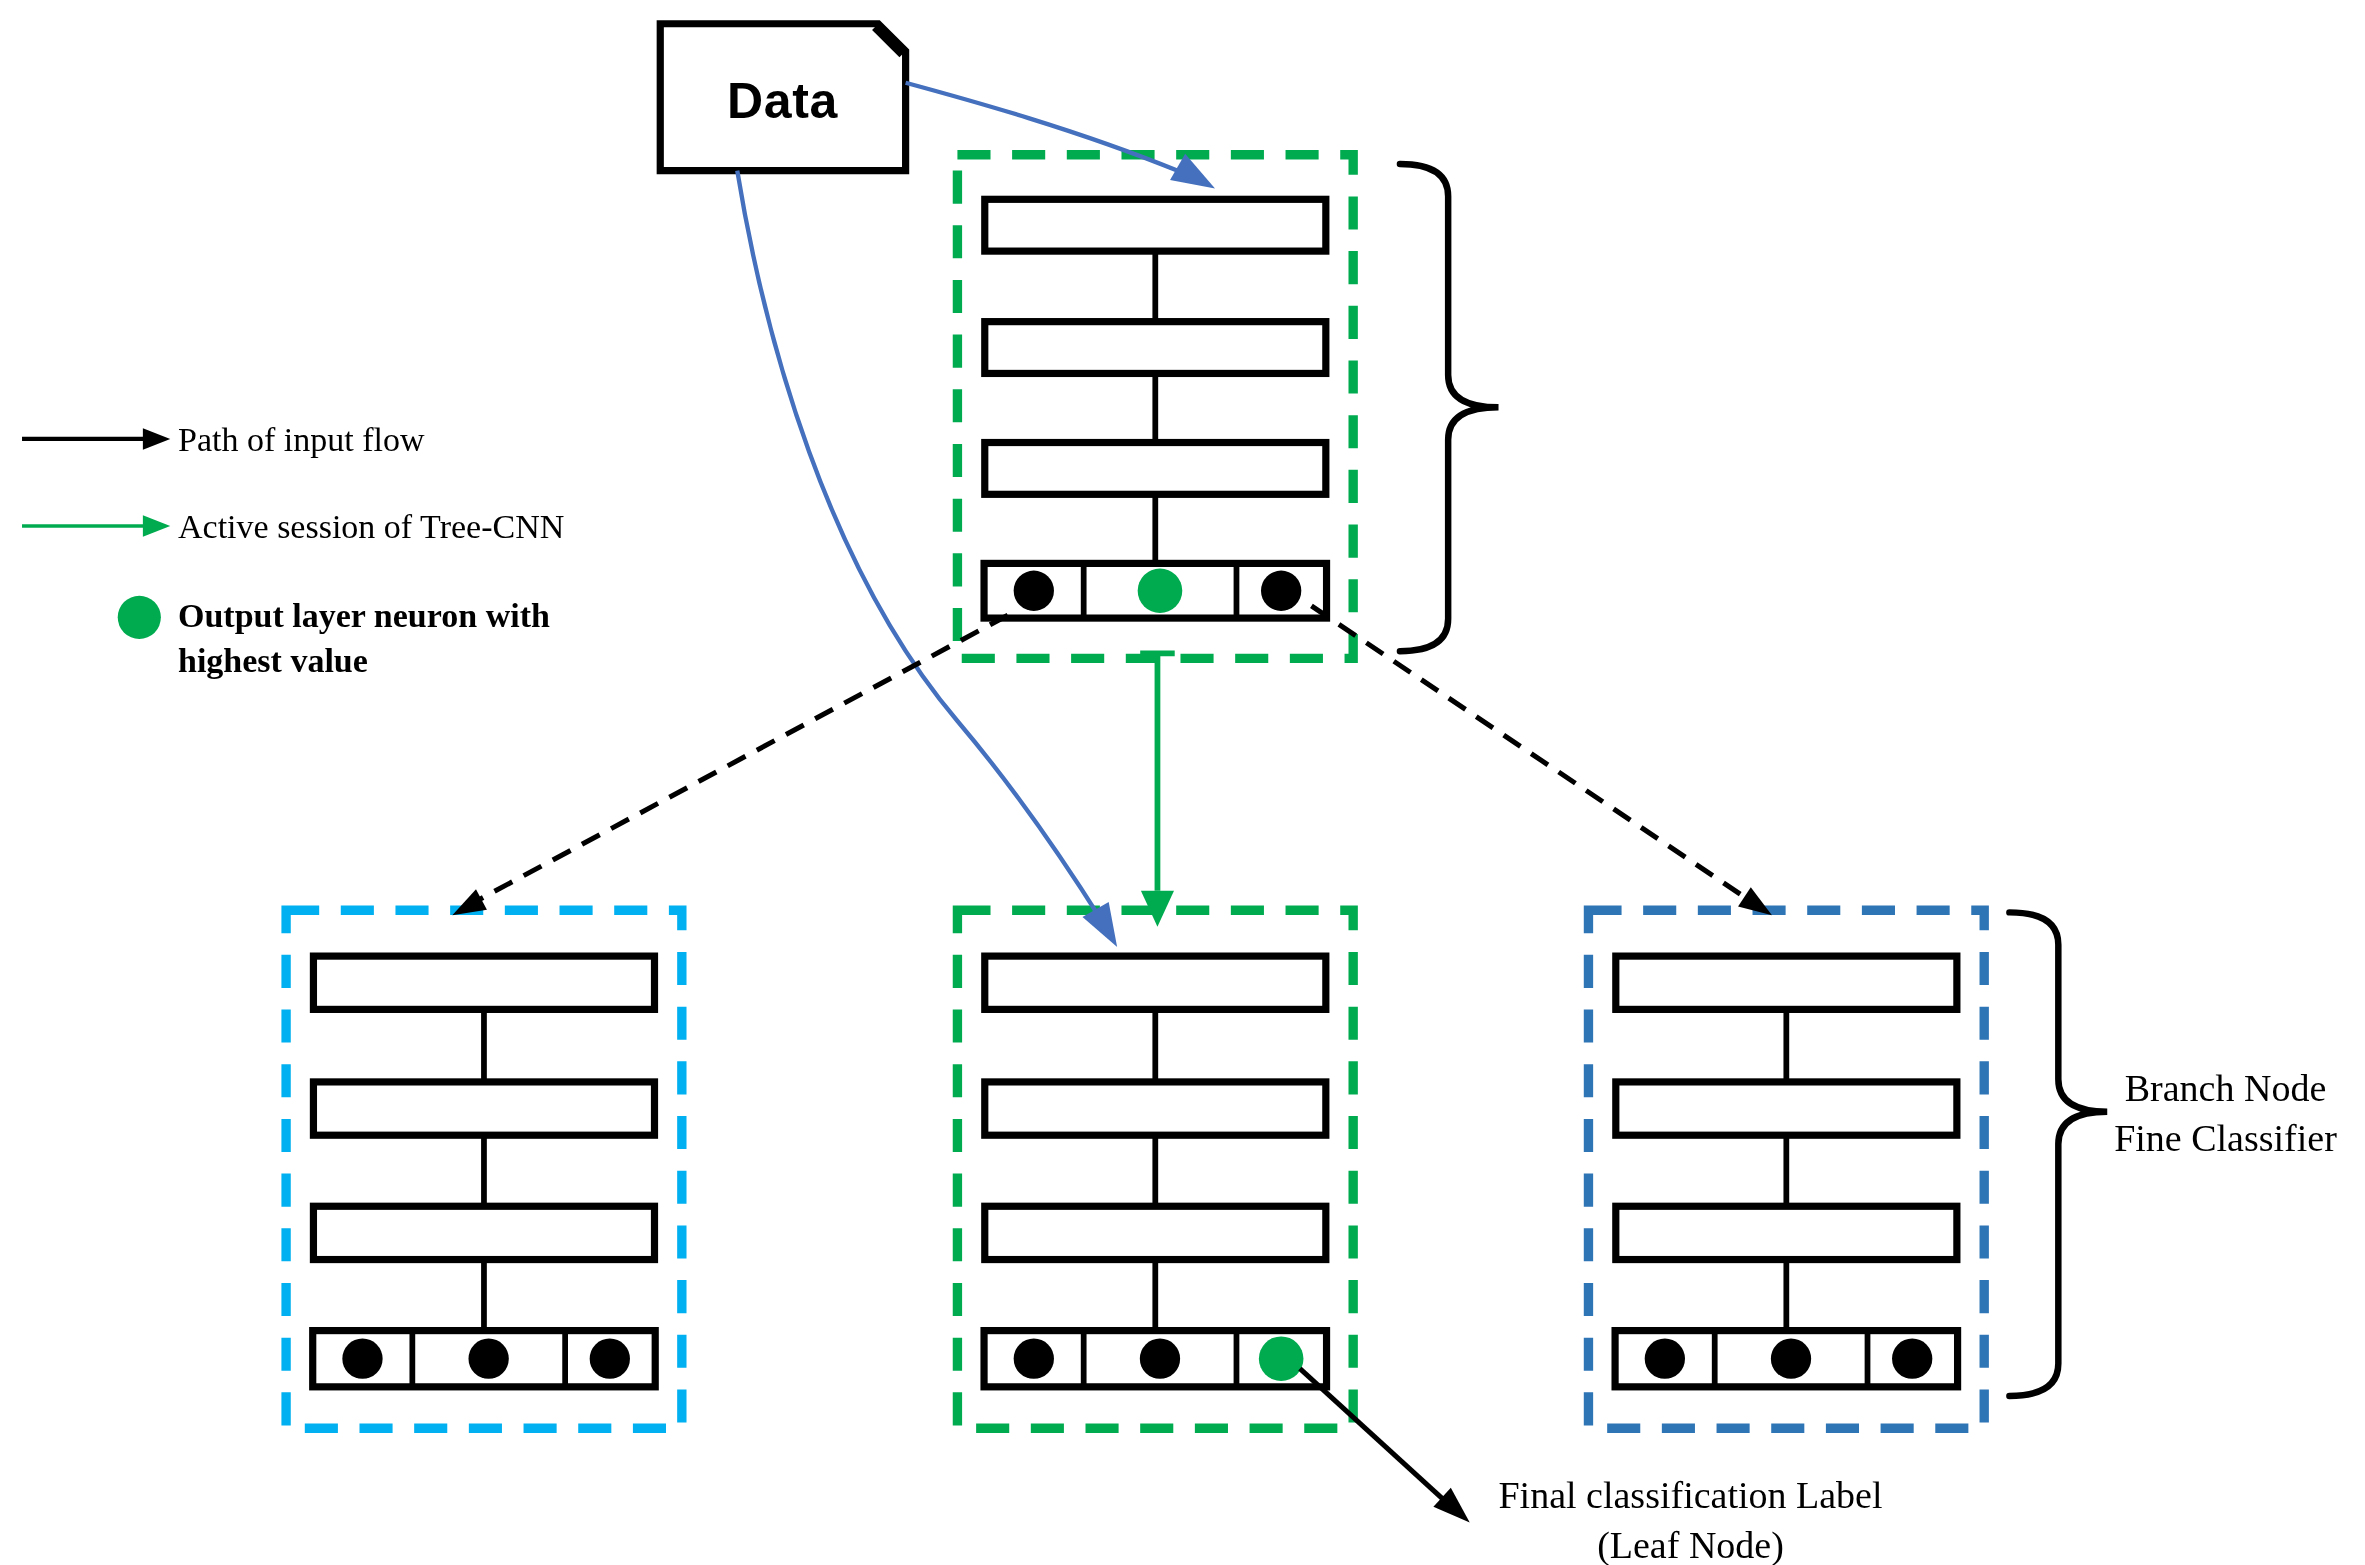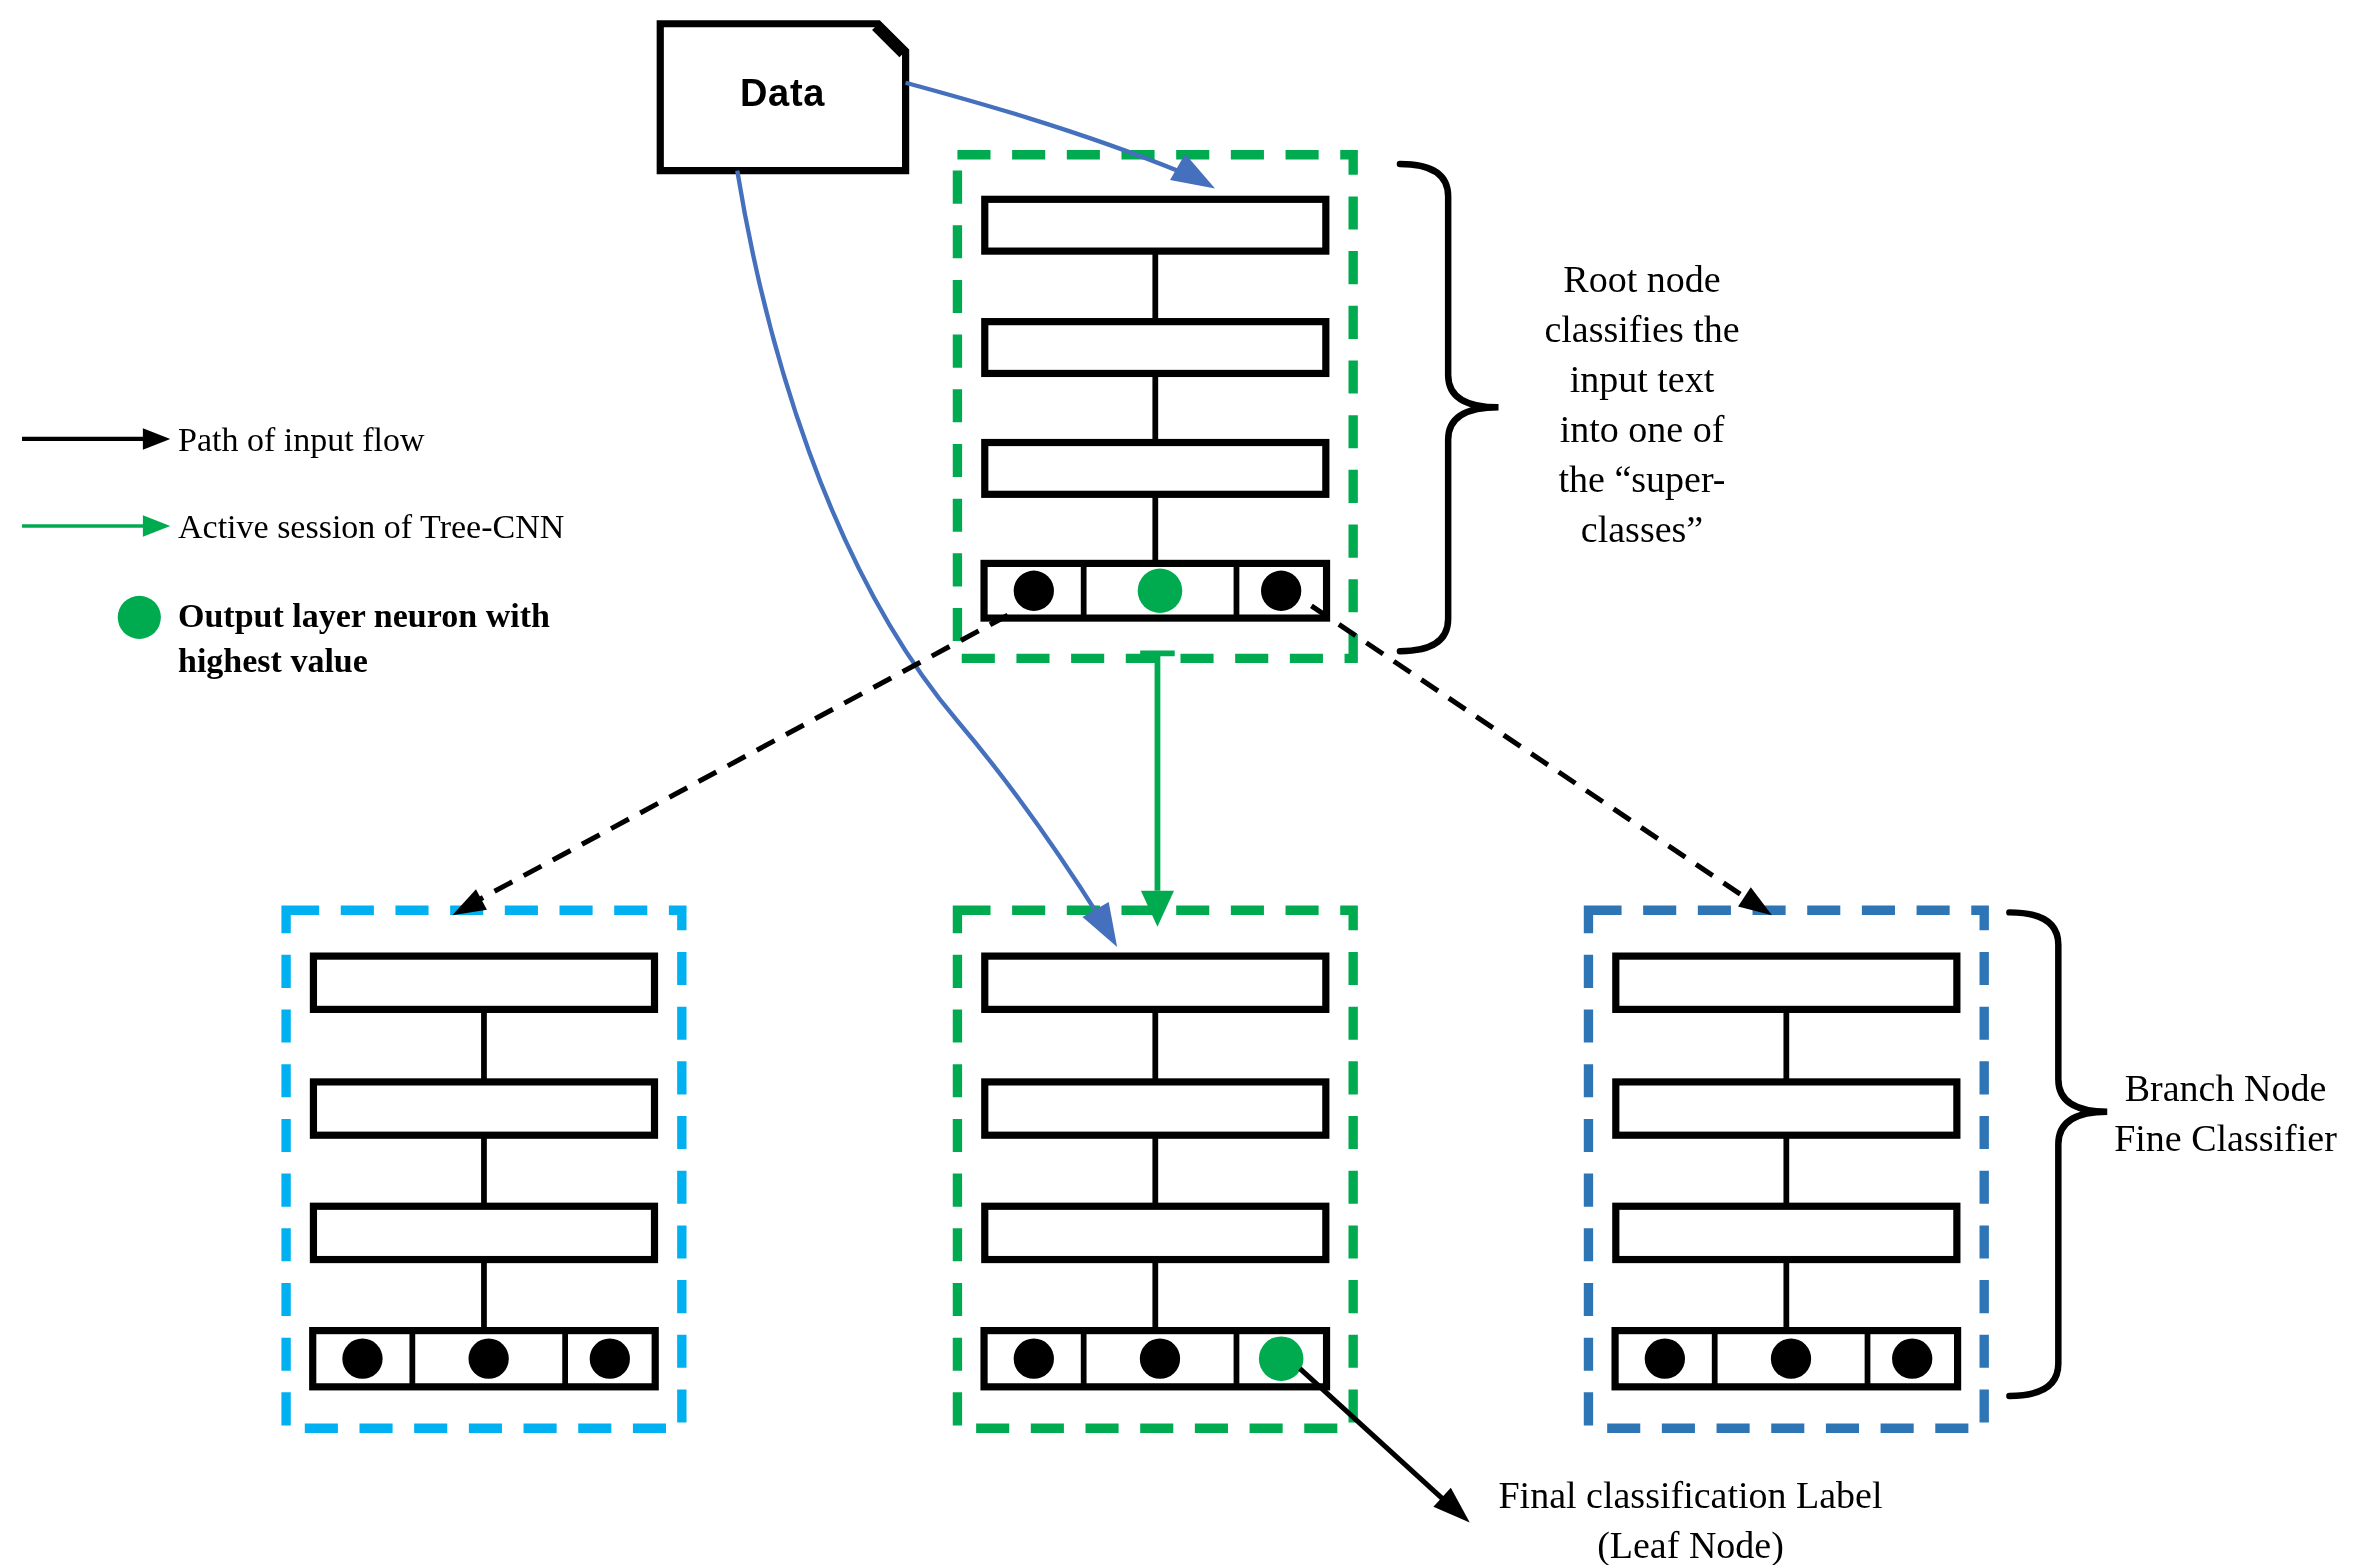--- a/index.html
+++ b/index.html
@@ -20,21 +20,21 @@
   }
   .note{
     font-size:38px;
     line-height:50px;
     text-align:center;
     white-space:pre-line;
   }
   #data-label{
     font-family:"Liberation Sans", sans-serif;
     font-weight:bold;
-    font-size:38px;
+    font-size:50px;
     text-align:center;
     letter-spacing:0.7px;
   }
 </style>
 </head>
 <body>
 
 <div id="canvas">
 
   <svg id="overlay" viewBox="0 0 3287 2175" xmlns="http://www.w3.org/2000/svg">
@@ -110,24 +110,18 @@
       <circle cx="193" cy="858" r="30" fill="#00AB50"></circle>
     </svg>
 
   <div class="txt" id="data-label" style="left:660px;top:72px;width:245px;">Data</div>
 
   <div class="txt legend-label" style="left:178px;top:417px;width:504px;">Path of input flow</div>
   <div class="txt legend-label" style="left:178px;top:504px;width:576px;">Active session of Tree-CNN</div>
   <div class="txt legend-label" style="left:178px;top:593px;width:504px;font-weight:bold;">Output layer neuron with
 highest value</div>
 
-  <div class="txt note" style="left:1462px;top:254px;width:360px;">Root node
-classifies the
-input text
-into one of
-the “super-
-classes”</div>
   <div class="txt note" style="left:2053px;top:1063px;width:345px;">Branch Node
 Fine Classifier</div>
   <div class="txt note" style="left:1460px;top:1470px;width:461px;">Final classification Label
 (Leaf Node)</div>
 </div>
 
 
 </body></html>

